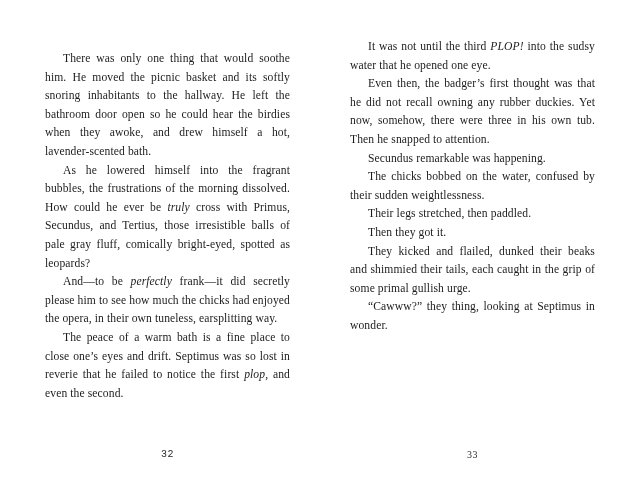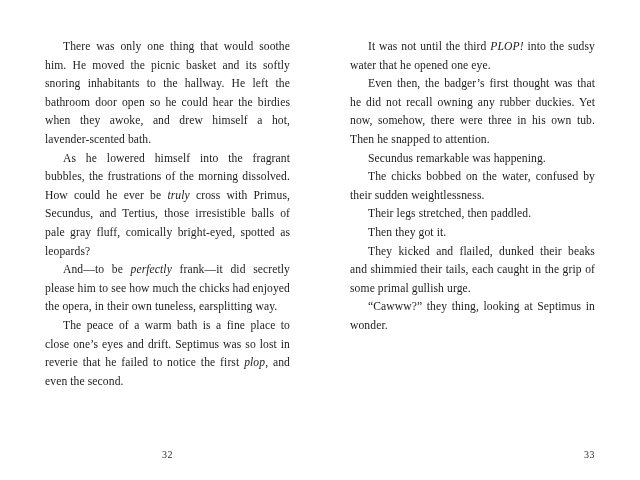--- a/index.html
+++ b/index.html
@@ -16,43 +16,43 @@
     display: flex;
     font-family: "Liberation Serif", "DejaVu Serif", serif;
     color: #1c1c1c;
   }
   .page {
     position: relative;
     width: 320px;
     height: 480px;
     box-sizing: border-box;
   }
-  .page.left  { padding: 38px 30px 60px 45px; }
+  .page.left  { padding: 50px 30px 60px 45px; }
   .page.right { padding: 38px 45px 60px 30px; }
   .text-area {
     font-size: 11.6px;
     line-height: 18.6px;
     text-align: justify;
     letter-spacing: 0.1px;
   }
   .text-area p.para {
     margin: 0;
     padding: 0;
     text-indent: 1.55em;
   }
   .page-number {
     position: absolute;
     bottom: 20px;
     font-size: 10px;
     letter-spacing: 0.5px;
     text-align: center;
     color: #2a2a2a;
   }
-  .page.left  .page-number { left: 45px; right: 30px; }
-  .page.right .page-number { left: 30px; right: 45px; text-align: right; }
+  .page.left  .page-number { left: 45px; right: 30px; font-family: Liberation Mono, monospace; }
+  .page.right .page-number { left: 30px; right: 45px; }
   i { font-style: italic; }
 </style>
 </head>
 <body>
 
 <div class="spread">
   <div class="page left">
     <div class="text-area">
         <p class="para">There was only one thing that would soothe him. He moved the picnic basket and its softly snoring inhabitants to the hallway. He left the bathroom door open so he could hear the birdies when they awoke, and drew himself a hot, lavender-scented bath.</p>
         <p class="para">As he lowered himself into the fragrant bubbles, the frustrations of the morning dissolved. How could he ever be <i>truly</i> cross with Primus, Secundus, and Tertius, those irresistible balls of pale gray fluff, comically bright-eyed, spotted as leopards?</p>

